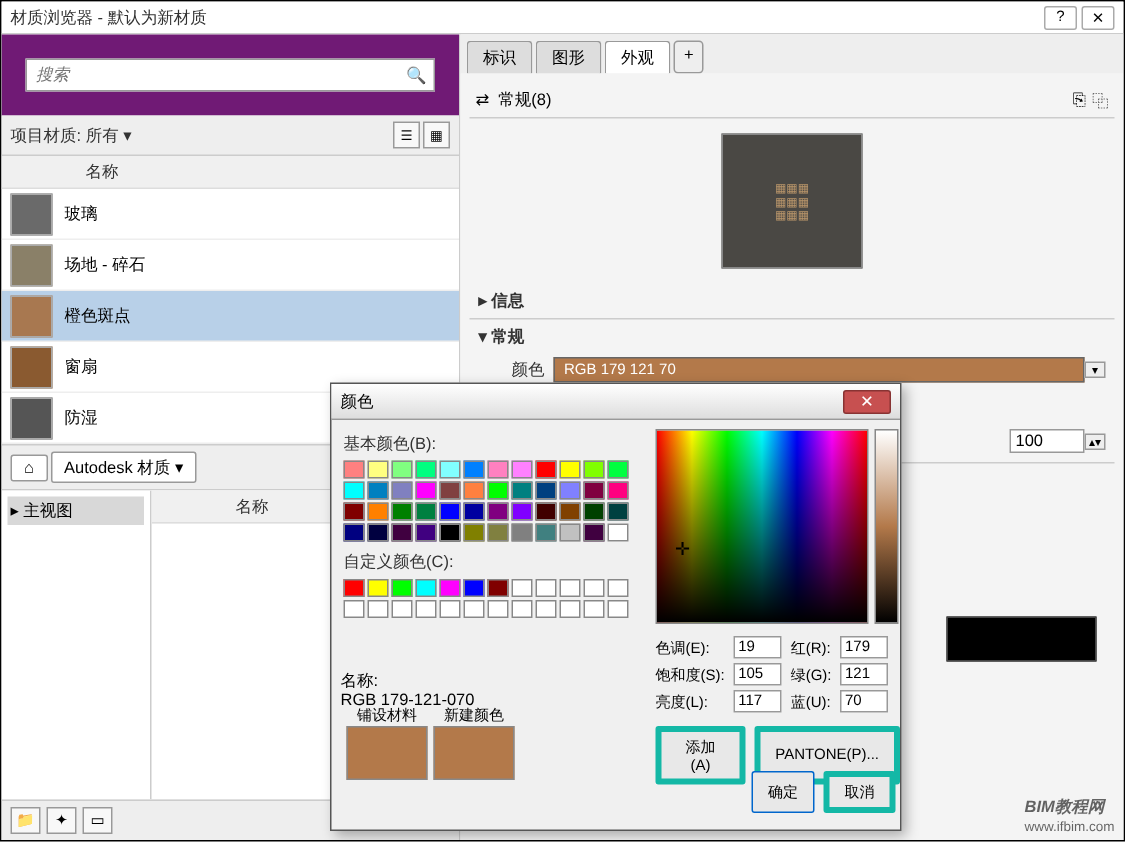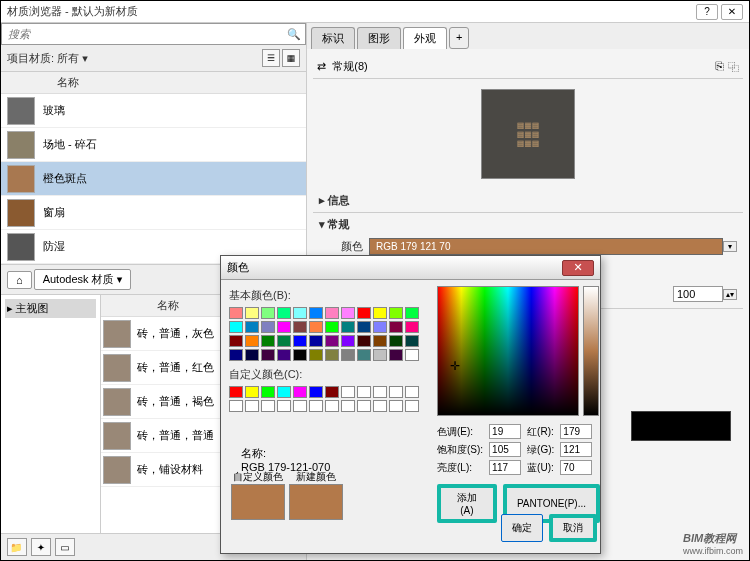--- a/index.html
+++ b/index.html
@@ -2,21 +2,21 @@
 <html><head>
 <meta charset="utf-8">
 <style>
 *{box-sizing:border-box;margin:0;padding:0;font-family:"Microsoft YaHei",SimSun,sans-serif;font-size:11px}
 body{background:#fff;width:750px;height:561px;position:relative;overflow:hidden;border:1px solid #000}
 .titlebar{height:22px;background:#fff;display:flex;align-items:center;padding:0 6px;border-bottom:1px solid #ccc}
 .titlebar-title{flex:1;color:#333}
 .titlebar-btn{width:22px;height:16px;border:1px solid #aaa;margin-left:3px;display:flex;align-items:center;justify-content:center;border-radius:2px;font-size:10px}
 .main{display:flex;height:calc(100% - 22px)}
 .left{width:306px;border-right:1px solid #ccc;display:flex;flex-direction:column;background:#f4f4f4}
-.search-row{padding:0;background:#701a75}
+.search-row{padding:16px;background:#701a75}
 .search-box{display:flex;border:1px solid #999;background:#fff;height:22px}
 .search-input{flex:1;border:none;padding:0 6px;font-style:italic;color:#888;outline:none}
 .search-icon{width:22px;display:flex;align-items:center;justify-content:center;color:#555}
 .filter-row{padding:4px 6px;display:flex;align-items:center;background:#eee;border-bottom:1px solid #ccc}
 .filter-label{flex:1;color:#333}
 .view-btn{width:18px;height:18px;border:1px solid #999;margin-left:2px;background:#f8f8f8;display:flex;align-items:center;justify-content:center;font-size:9px}
 .mat-list{flex:0 0 auto;background:#fff;overflow:hidden}
 .mat-header{padding:3px 56px;background:#f0f0f0;border-bottom:1px solid #ddd;color:#333}
 .mat-item{display:flex;align-items:center;padding:2px 6px;border-bottom:1px solid #eee;height:34px}
 .mat-item.selected{background:#b8d0e8}
@@ -63,21 +63,21 @@
 .hsv-grid{position:absolute;left:216px;top:168px;display:grid;grid-template-columns:auto auto auto auto;gap:3px 6px;align-items:center}
 .hsv-grid label{font-size:10px}
 .hsv-grid input{width:32px;border:1px solid #999;padding:1px 2px;font-size:10px}
 .swatch-row{position:absolute;left:10px;top:228px;display:flex;gap:4px}
 .big-swatch{width:54px;height:36px;background:#b3794a;border:1px solid #888}
 .swatch-lbl{position:absolute;top:-14px;font-size:10px;width:100%;text-align:center}
 .swatch-wrap{position:relative}
 .btn-row{position:absolute;left:216px;top:228px;display:flex;gap:6px}
 .dlg-btn{padding:3px 10px;border:4px solid #14b8a6;background:#e8e8e8;border-radius:2px;font-size:10px}
 .ok-row{position:absolute;left:280px;top:258px;display:flex;gap:6px}
-.name-area{position:absolute;left:20px;top:190px;font-size:10px}
+.name-area{position:absolute;left:6px;top:190px;font-size:10px}
 .watermark{position:absolute;right:6px;bottom:4px;font-size:16px;font-weight:bold;color:rgba(0,0,0,0.6);font-style:italic}
 .watermark small{font-size:9px;display:block;font-weight:normal;font-style:normal}
 .dark-sw{position:absolute;right:18px;top:410px;width:100px;height:30px;background:#000;border:1px solid #444}
 </style>
 </head>
 <body>
 
 <div class="titlebar">
   <span class="titlebar-title">材质浏览器 - 默认为新材质</span>
   <div class="titlebar-btn">?</div>
@@ -127,42 +127,20 @@
       <div class="crumb">Autodesk 材质 ▾</div>
       <div style="flex:1"></div>
       <div class="view-btn">☰</div>
     </div>
     <div class="tree-area">
       <div class="tree-left">
         <div style="background:#d8d8d8;padding:2px">▸ 主视图</div>
       </div>
       <div class="tree-right">
         <div class="mat-header">名称</div>
-        <div id="lib-items">
-            <div class="lib-item">
-              <div class="lib-swatch"></div>
-              <span>砖，普通，灰色</span>
-            </div>
-            <div class="lib-item">
-              <div class="lib-swatch"></div>
-              <span>砖，普通，红色</span>
-            </div>
-            <div class="lib-item">
-              <div class="lib-swatch"></div>
-              <span>砖，普通，褐色</span>
-            </div>
-            <div class="lib-item">
-              <div class="lib-swatch"></div>
-              <span>砖，普通，普通</span>
-            </div>
-            <div class="lib-item">
-              <div class="lib-swatch"></div>
-              <span>砖，铺设材料</span>
-            </div>
-          </div>
       </div>
     </div>
     <div class="bottom-bar">
       <div class="tool-btn">📁</div>
       <div class="tool-btn">✦</div>
       <div class="tool-btn">▭</div>
     </div>
   </div>
 
   <div class="right">
@@ -291,21 +269,21 @@
         <div class="pcell" style="background: rgb(255, 255, 255);"></div>
         <div class="pcell" style="background: rgb(255, 255, 255);"></div>
       </div>
   </div>
   <div class="name-area">
     <div>名称:</div>
     <div>RGB 179-121-070</div>
   </div>
   <div class="swatch-row">
     <div class="swatch-wrap">
-        <div class="swatch-lbl">自定义颜色</div>
+        <div class="swatch-lbl">铺设材料</div>
         <div class="big-swatch"></div>
       </div>
     <div class="swatch-wrap">
         <div class="swatch-lbl">新建颜色</div>
         <div class="big-swatch"></div>
       </div>
   </div>
   <div class="dlg-right">
     <div class="gradient">
         <div class="crosshair">✛</div>

